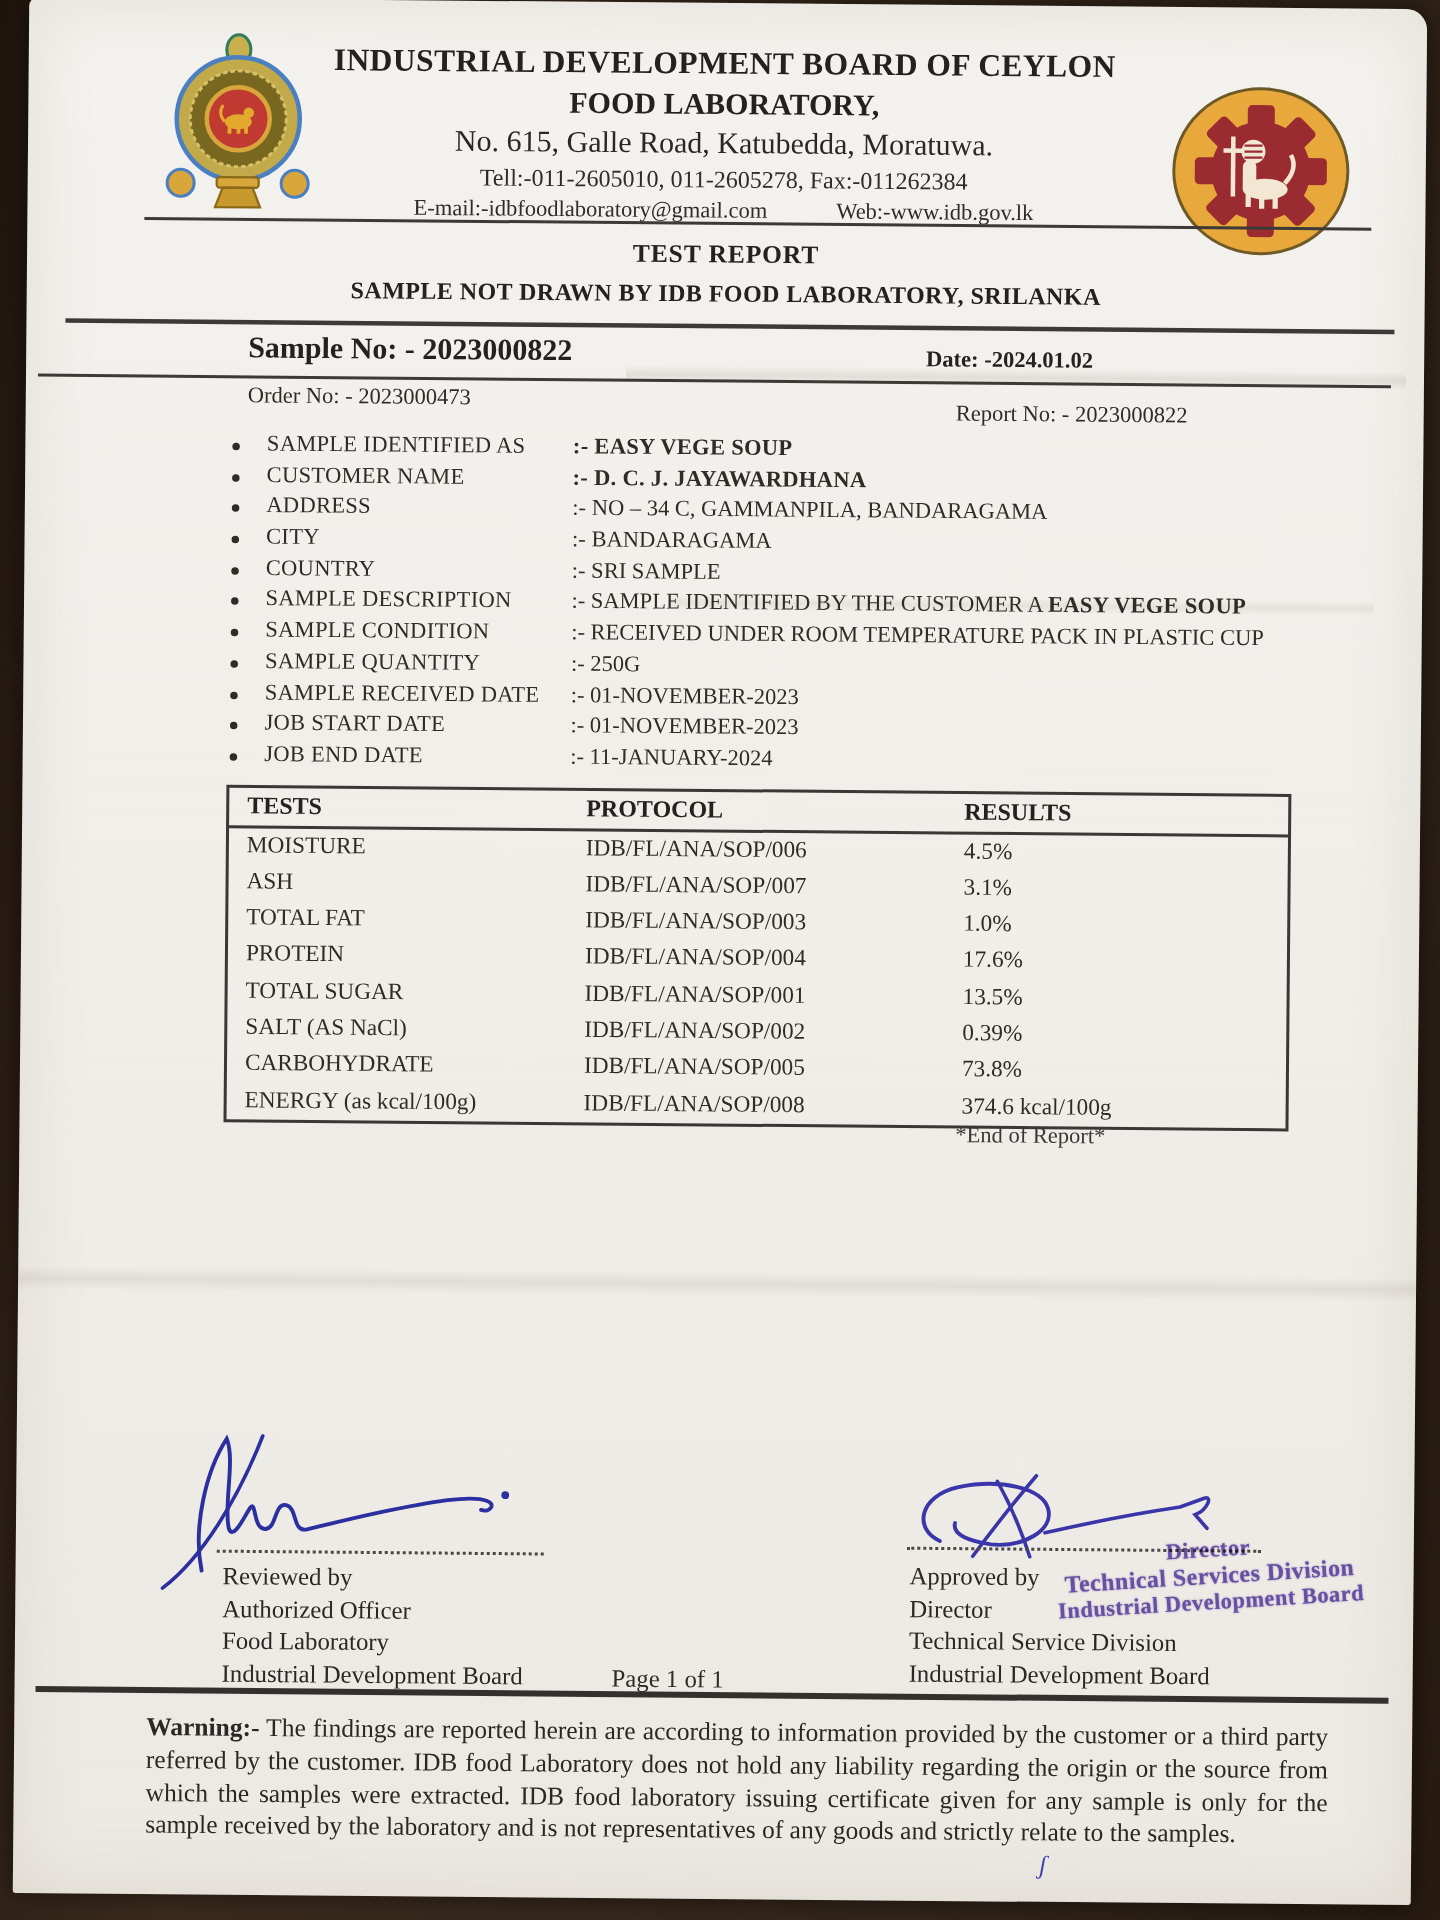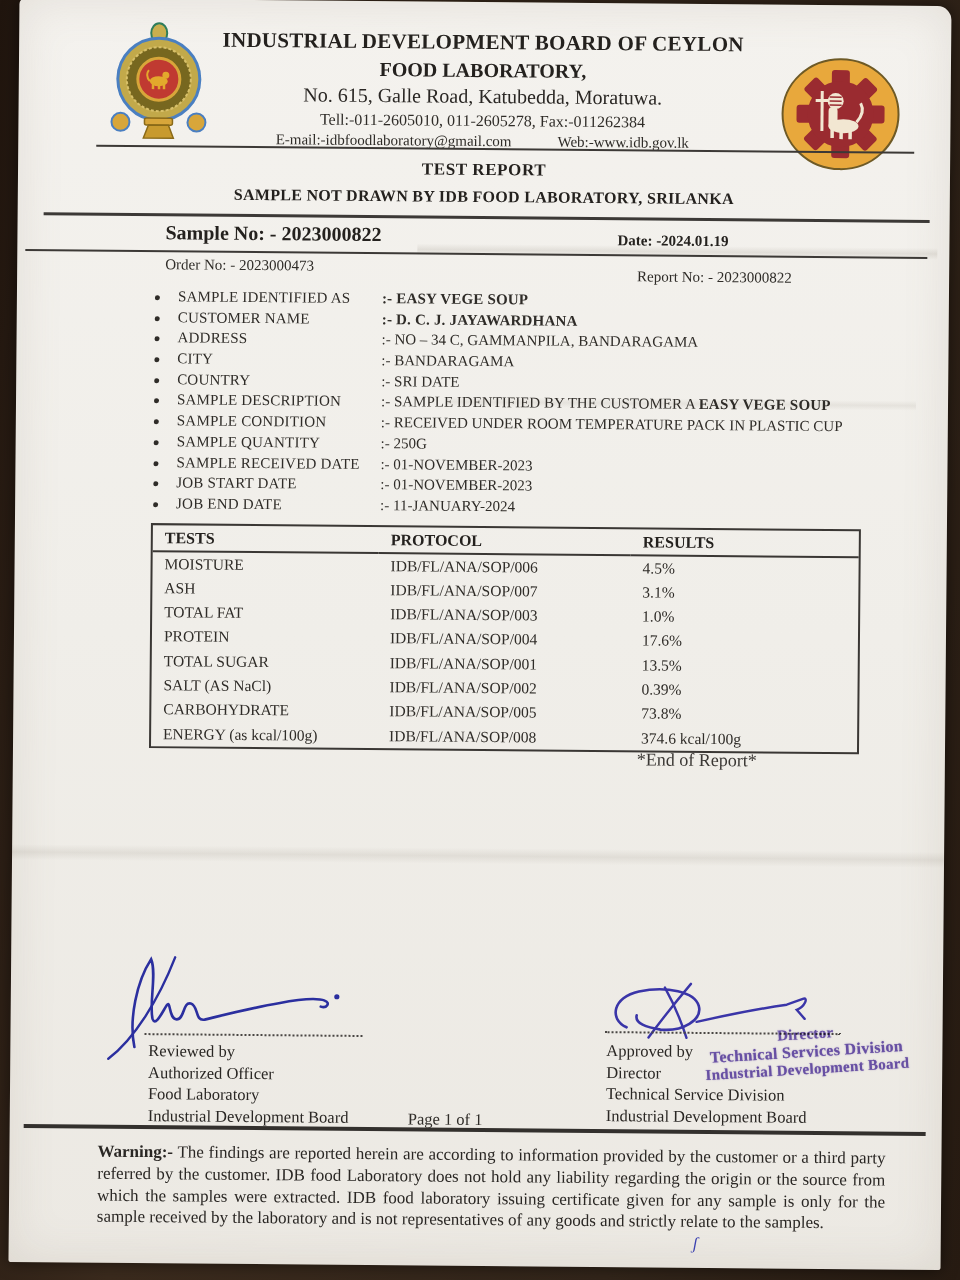--- a/index.html
+++ b/index.html
@@ -51,21 +51,21 @@
   .bullet{flex:0 0 5px;width:5px;height:5px;border-radius:50%;background:#2f2c28;margin-top:7px;}
   .dlabel{margin-left:18px;width:202px;letter-spacing:.2px;}
   .dval{margin-left:2px;white-space:nowrap;}
   .dval b{letter-spacing:.2px;}
 
   .rtable{position:absolute;left:136px;top:524px;width:706px;border:2px solid #3a3734;
     display:grid;grid-template-columns:226px 252px 1fr;}
   .th{font-weight:bold;font-size:16px;padding:4px 0 3px 12px;border-bottom:2px solid #3a3734;color:#24211e;}
   .td{font-size:15.5px;padding:2.5px 0 2px 12px;height:19.8px;}
 
-  .endnote{position:absolute;left:624px;top:746px;font-size:18px;color:#3a3734;}
+  .endnote{position:absolute;left:624px;top:746px;font-size:15px;color:#3a3734;}
 
   .sig-svg{position:absolute;}
   .sig-left-svg{left:90px;top:948px;}
   .sig-right-svg{left:580px;top:972px;}
   .dotline{position:absolute;border-bottom:2.5px dotted #4a4744;}
   .dot-left{left:134px;top:1034px;width:218px;}
   .dot-right{left:594px;top:1028px;width:236px;}
   .sigblock{position:absolute;font-size:16.5px;line-height:21.6px;color:#2a2724;}
   .sigblock-left{left:138px;top:1041px;}
   .sigblock-right{left:596px;top:1037px;}
@@ -152,21 +152,21 @@
       <span>Web:-www.idb.gov.lk</span>
     </div>
   </div>
 
   <div class="rule rule1"></div>
   <div class="title">TEST REPORT</div>
   <div class="subtitle">SAMPLE NOT DRAWN BY IDB FOOD LABORATORY, SRILANKA</div>
   <div class="rule rule2"></div>
 
   <div class="sample-no">Sample No: - 2023000822</div>
-  <div class="date-val">Date: -2024.01.19</div>
+  <div class="date-val">Date: -2024.01.02</div>
   <div class="rule rule3"></div>
   <div class="order-no">Order No: - 2023000473</div>
   <div class="report-no">Report No: - 2023000822</div>
 
   <div class="details">
     <div class="drow">
       <span class="bullet"></span>
       <span class="dlabel">SAMPLE IDENTIFIED AS</span>
       <span class="dval"><span></span><b>:- EASY VEGE SOUP</b></span>
     </div>
@@ -181,21 +181,21 @@
       <span class="dval"><span>:- NO – 34 C, GAMMANPILA, BANDARAGAMA</span><b></b></span>
     </div>
     <div class="drow">
       <span class="bullet"></span>
       <span class="dlabel">CITY</span>
       <span class="dval"><span>:- BANDARAGAMA</span><b></b></span>
     </div>
     <div class="drow">
       <span class="bullet"></span>
       <span class="dlabel">COUNTRY</span>
-      <span class="dval"><span>:- SRI DATE</span><b></b></span>
+      <span class="dval"><span>:- SRI SAMPLE</span><b></b></span>
     </div>
     <div class="drow">
       <span class="bullet"></span>
       <span class="dlabel">SAMPLE DESCRIPTION</span>
       <span class="dval"><span>:- SAMPLE IDENTIFIED BY THE CUSTOMER A </span><b>EASY VEGE SOUP</b></span>
     </div>
     <div class="drow">
       <span class="bullet"></span>
       <span class="dlabel">SAMPLE CONDITION</span>
       <span class="dval"><span>:- RECEIVED UNDER ROOM TEMPERATURE PACK IN PLASTIC CUP</span><b></b></span>

